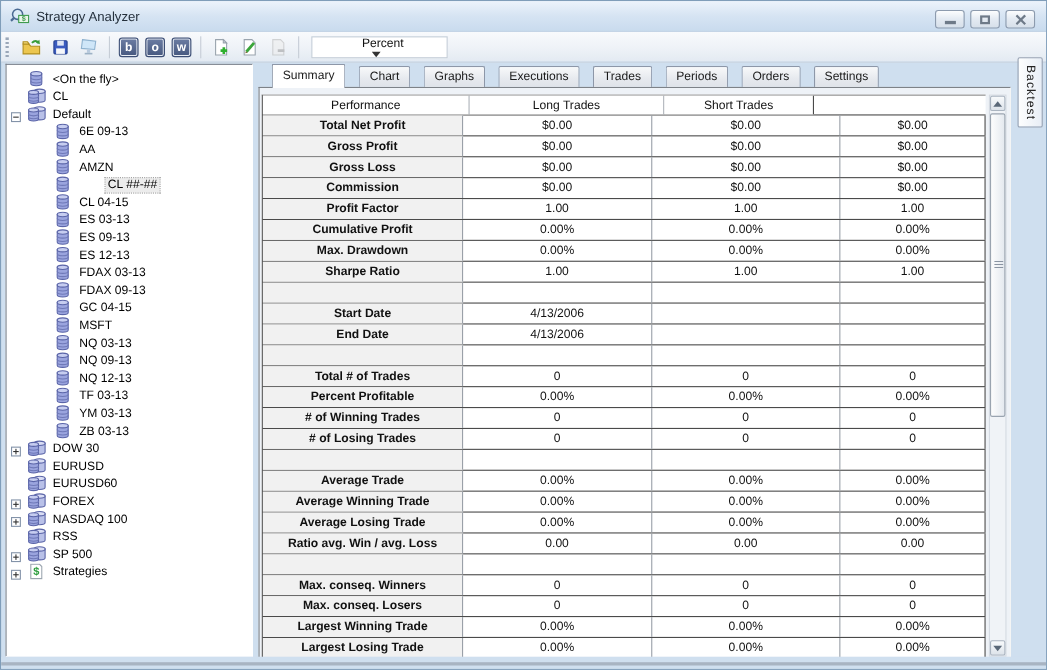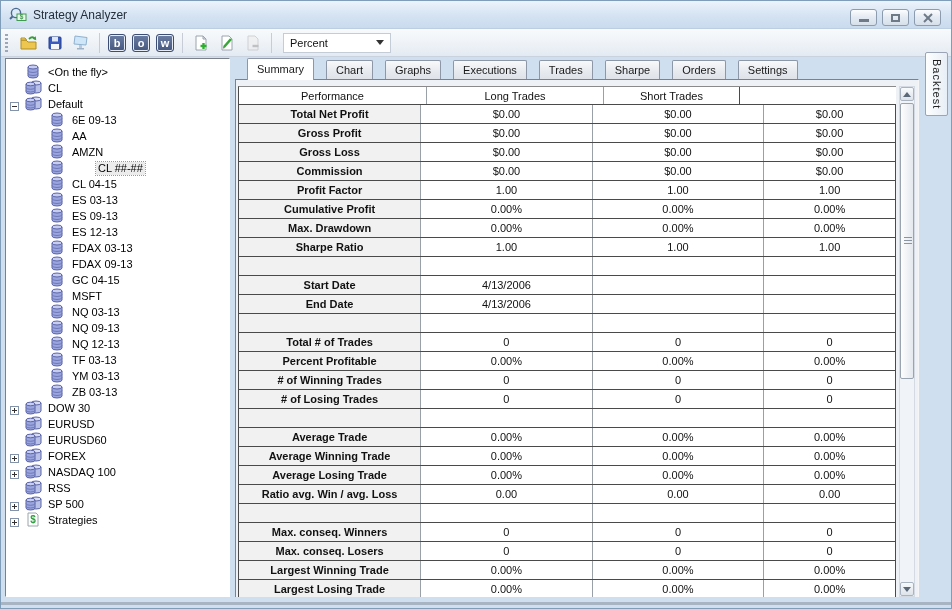--- a/index.html
+++ b/index.html
@@ -23,22 +23,22 @@
     background:linear-gradient(#f8fafc,#eef2f7 55%,#e3eaf2); border-bottom:1px solid #c9d3e0;
     display:flex; align-items:center; }
   .grip { width:3px; height:18px; margin:0 8px 0 4px;
     background:repeating-linear-gradient(180deg,#9aa7b8 0 2px,transparent 2px 4px); }
   .tb-btn { width:22px; height:22px; display:flex; align-items:center; justify-content:center; margin:0 2px; }
   .tb-sep { width:1px; height:20px; background:#c6cdd6; margin:0 5px; }
   .letter-btn { width:18px; height:18px; border-radius:3px; margin:0 3px;
     background:linear-gradient(#6c7da3,#46587f); border:1px solid #3c4e75;
     box-shadow:0 0 0 1px #e8edf4 inset; color:#fff; font-size:11px; font-weight:bold;
     display:flex; align-items:center; justify-content:center; }
-  .combo { width:108px; height:20px; margin-left:6px; background:#fff; border:1px solid #c3ccd7;
-    display:flex; align-items:center; position:relative; }
+  .combo { width:124px; height:20px; margin-left:6px; background:#fff; border:1px solid #c3ccd7;
+    display:flex; align-items:center; position:relative;flex-direction:column; }
   .combo-text { font-size:11px; color:#111; padding-left:6px; flex:1; }
   .combo-arrow { width:0; height:0; border-left:4px solid transparent; border-right:4px solid transparent;
     border-top:5px solid #333; margin-right:6px; }
 
   
   .tree-panel { position:absolute; left:4px; top:57px; width:225px; height:539px; background:#fff;
     border:1px solid; border-color:#7a818c #ffffff #ffffff #7a818c; overflow:hidden; }
   .tree { padding-top:4px; }
   .tree-row { height:16px; display:flex; align-items:flex-end; font-size:11px; color:#000; white-space:nowrap; }
   .tree-row .slot-box { width:11px; margin-left:3px; display:flex; align-items:center; justify-content:center; flex:none; }
@@ -535,21 +535,21 @@
       </div>
     </div>
 </div>
 
 <div class="tabstrip" id="tabstrip">
     <div class="tab active">Summary</div>
     <div class="tab">Chart</div>
     <div class="tab">Graphs</div>
     <div class="tab">Executions</div>
     <div class="tab">Trades</div>
-    <div class="tab">Sharpe</div>
+    <div class="tab">Periods</div>
     <div class="tab">Orders</div>
     <div class="tab">Settings</div>
   </div>
 
 <div class="content">
   <div class="grid">
     <div class="grid-header">
       <div class="cell c0">Performance</div>
       <div class="cell c2">Long Trades</div>
       <div class="cell c3">Short Trades</div>

